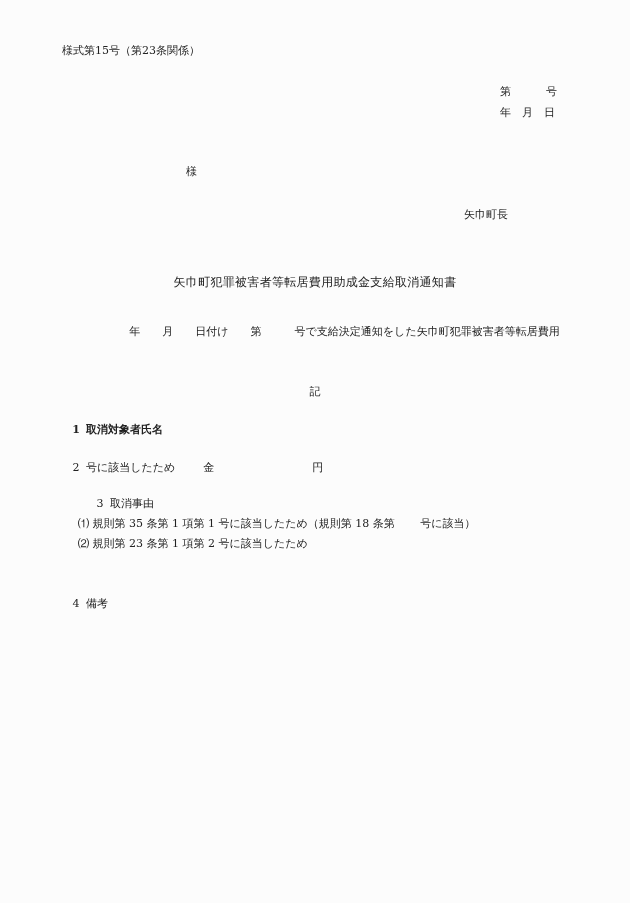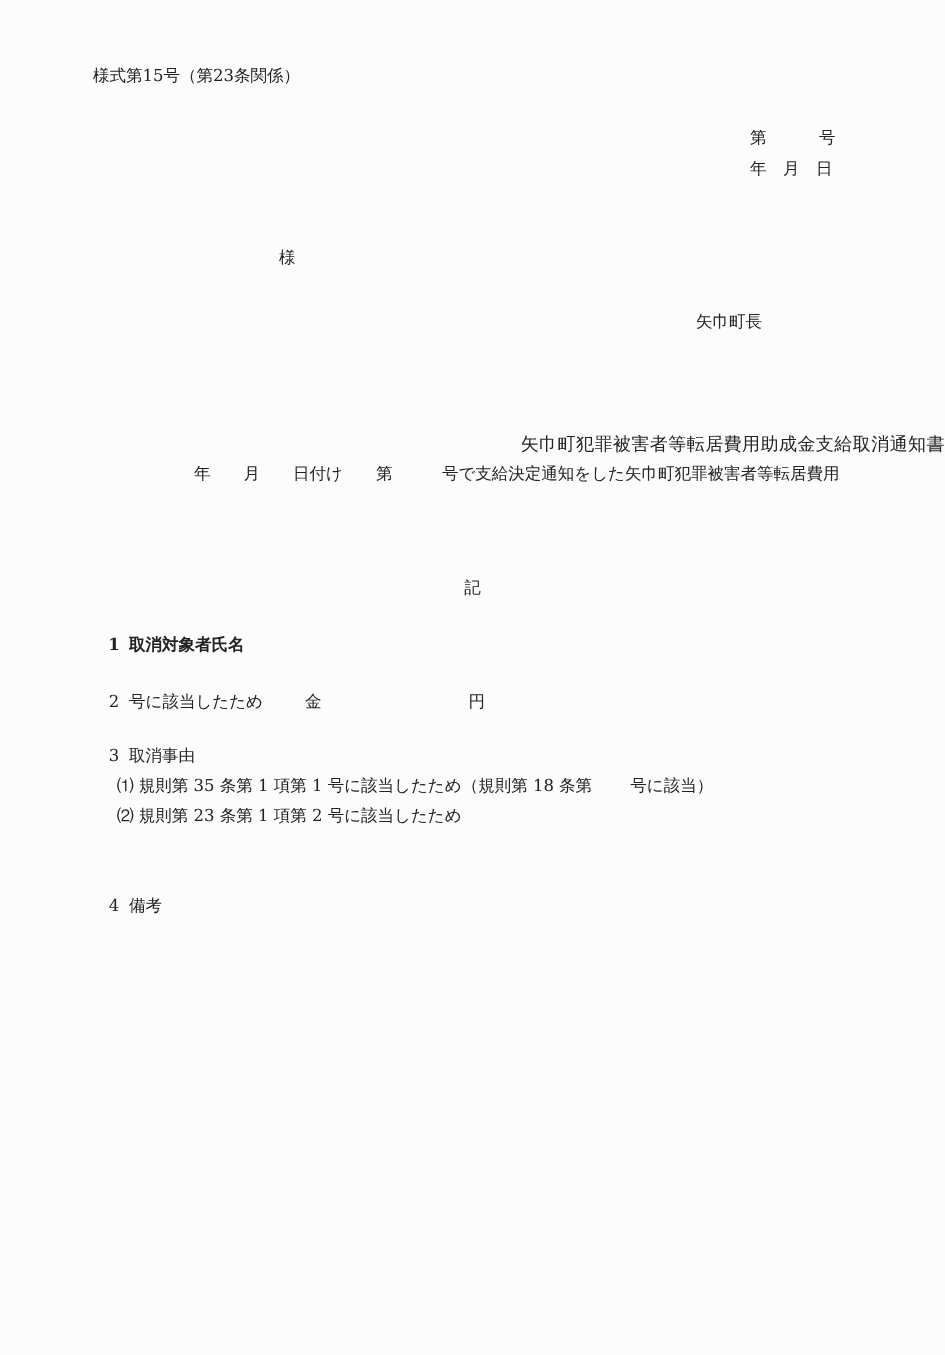--- a/index.html
+++ b/index.html
@@ -16,32 +16,32 @@
       color: #222222;
       font-size: 11px;
     }
     .abs { position: absolute; white-space: nowrap; line-height: 1; text-align: center; }
     .form-number { left: 62px; top: 45px; font-size: 11px; }
     .doc-no-row { left: 500px; top: 86px; width: 60px; }
     .doc-no-row span, .date-row span { position: absolute; top: 0; }
     .date-row { left: 500px; top: 107px; width: 60px; }
     .addressee { left: 186px; top: 166px; }
     .sender { left: 464px; top: 209px; }
-    .title { left: 0; width: 630px; text-align: right; top: 276px; font-size: 12px; letter-spacing: 0.3px; margin-top: 14px; }
+    .title { left: 0; width: 630px; text-align: center; top: 276px; font-size: 12px; letter-spacing: 0.3px; }
     .body-text {
-      left: 62px; top: 308px; width: 510px;
+      left: 62px; top: 324px; width: 510px;
       font-size: 11px; line-height: 16px; white-space: normal;
     }
     .body-line { display: block; white-space: nowrap; }
     .ki { left: 0; width: 630px; text-align: center; top: 386px; }
     .item { left: 66px; }
     .item .num { display: inline-block; width: 20px; }
     .item1 { top: 424px; font-weight: bold; }
     .item2 { top: 462px; }
-    .item3 { top: 498px; }
+    .item3 { top: 498px; margin-left: 24px; }
     .sub1 { left: 78px; top: 518px; }
     .sub2 { left: 78px; top: 538px; }
     .item4 { top: 598px; }
     .gap-kin { display: inline-block; width: 28px; }
     .gap-yen { display: inline-block; width: 98px; }
   </style>
 </head>
 <body>
 
 <div>

